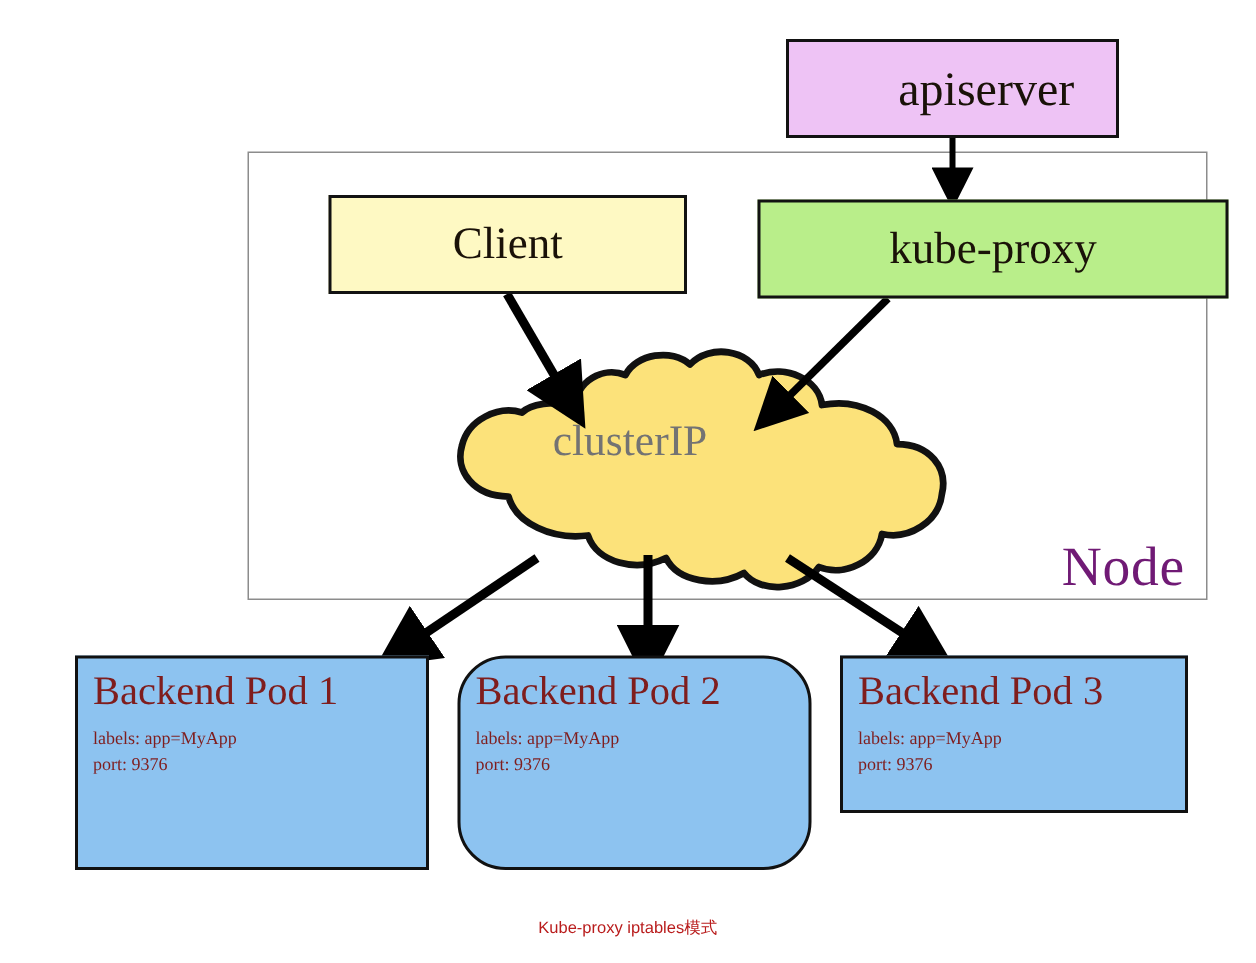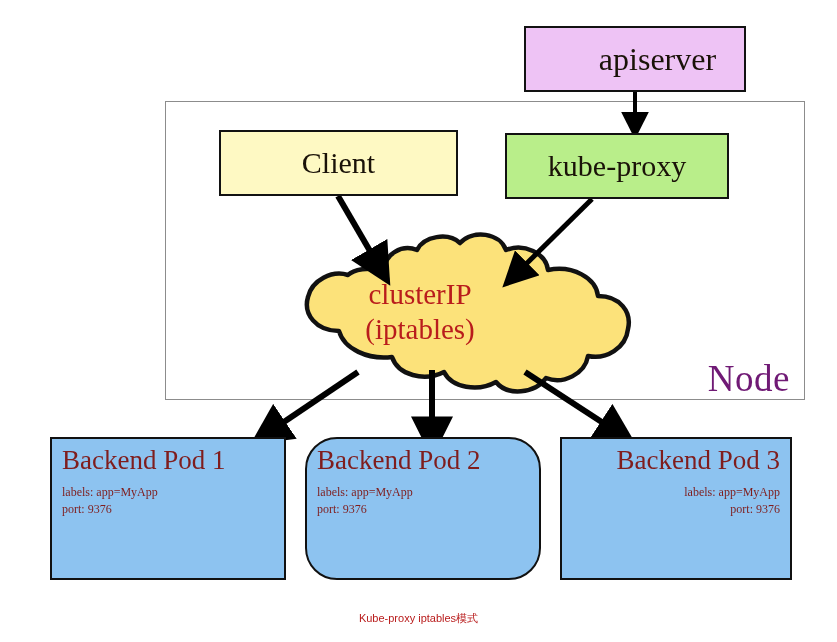--- a/index.html
+++ b/index.html
@@ -15,34 +15,34 @@
     position:absolute;right:14px;bottom:2px;
     font-size:37px;color:#701a75;letter-spacing:.5px;line-height:1;
   }
   .box{
     position:absolute;box-sizing:border-box;border:2px solid #121212;
     display:flex;align-items:center;justify-content:center;
     color:#1a1208;line-height:1;
   }
   #apiserver-box{left:524px;top:26px;width:222px;height:66px;background:#eec3f5;font-size:32px;padding-left:45px;}
   #client-box{left:219px;top:130px;width:239px;height:66px;background:#fef9c3;font-size:30px;}
-  #kubeproxy-box{left:505px;top:133px;width:224px;height:66px;background:#b9ee8a;font-size:30px;}
+  #kubeproxy-box{left:505px;top:133px;width:314px;height:66px;background:#b9ee8a;font-size:30px;}
   .pod{
     position:absolute;box-sizing:border-box;border:2px solid #111;
     background:#8dc3f0;display:flex;flex-direction:column;
     justify-content:flex-start;padding:6px 10px 4px 10px;color:#7f1d1d;
   }
   #pod-1{left:50px;top:437px;width:236px;height:143px;}
   #pod-2{left:305px;top:437px;width:236px;height:143px;border-radius:32px;}
-  #pod-3{left:560px;top:437px;width:232px;height:143px;align-items:flex-end;}
+  #pod-3{left:560px;top:437px;width:232px;height:105px;}
   .pod-title{font-size:27px;line-height:1.05;margin:1px 0 10px 0;white-space:nowrap;}
   .pod-meta{font-size:12px;line-height:1.35;white-space:nowrap;}
   .cloud-text{
     position:absolute;left:305px;top:277px;width:230px;
-    text-align:center;font-size:29px;line-height:1.22;color:#b91c1c;
+    text-align:center;font-size:29px;line-height:1.22;color:#737373;
     pointer-events:none;
   }
   .caption{
     position:absolute;left:0;top:611px;width:837px;text-align:center;
     font-family:"Liberation Sans",sans-serif;font-size:11px;color:#b91c1c;
   }
 </style>
 </head>
 <body>
 
@@ -86,21 +86,20 @@
 
     <line x1="358" y1="372" x2="272" y2="430" stroke="#000" stroke-width="6" marker-end="url(#ah)"></line>
 
     <line x1="432" y1="370" x2="432" y2="432" stroke="#000" stroke-width="6" marker-end="url(#ah)"></line>
 
     <line x1="525" y1="372" x2="614" y2="430" stroke="#000" stroke-width="6" marker-end="url(#ah)"></line>
   </svg>
 
   <div class="cloud-text">
     <div>clusterIP</div>
-    <div>(iptables)</div>
   </div>
 
   <div class="box" id="apiserver-box">
     <span>apiserver</span>
   </div>
 
   <div class="box" id="client-box">
     <span>Client</span>
   </div>
 

